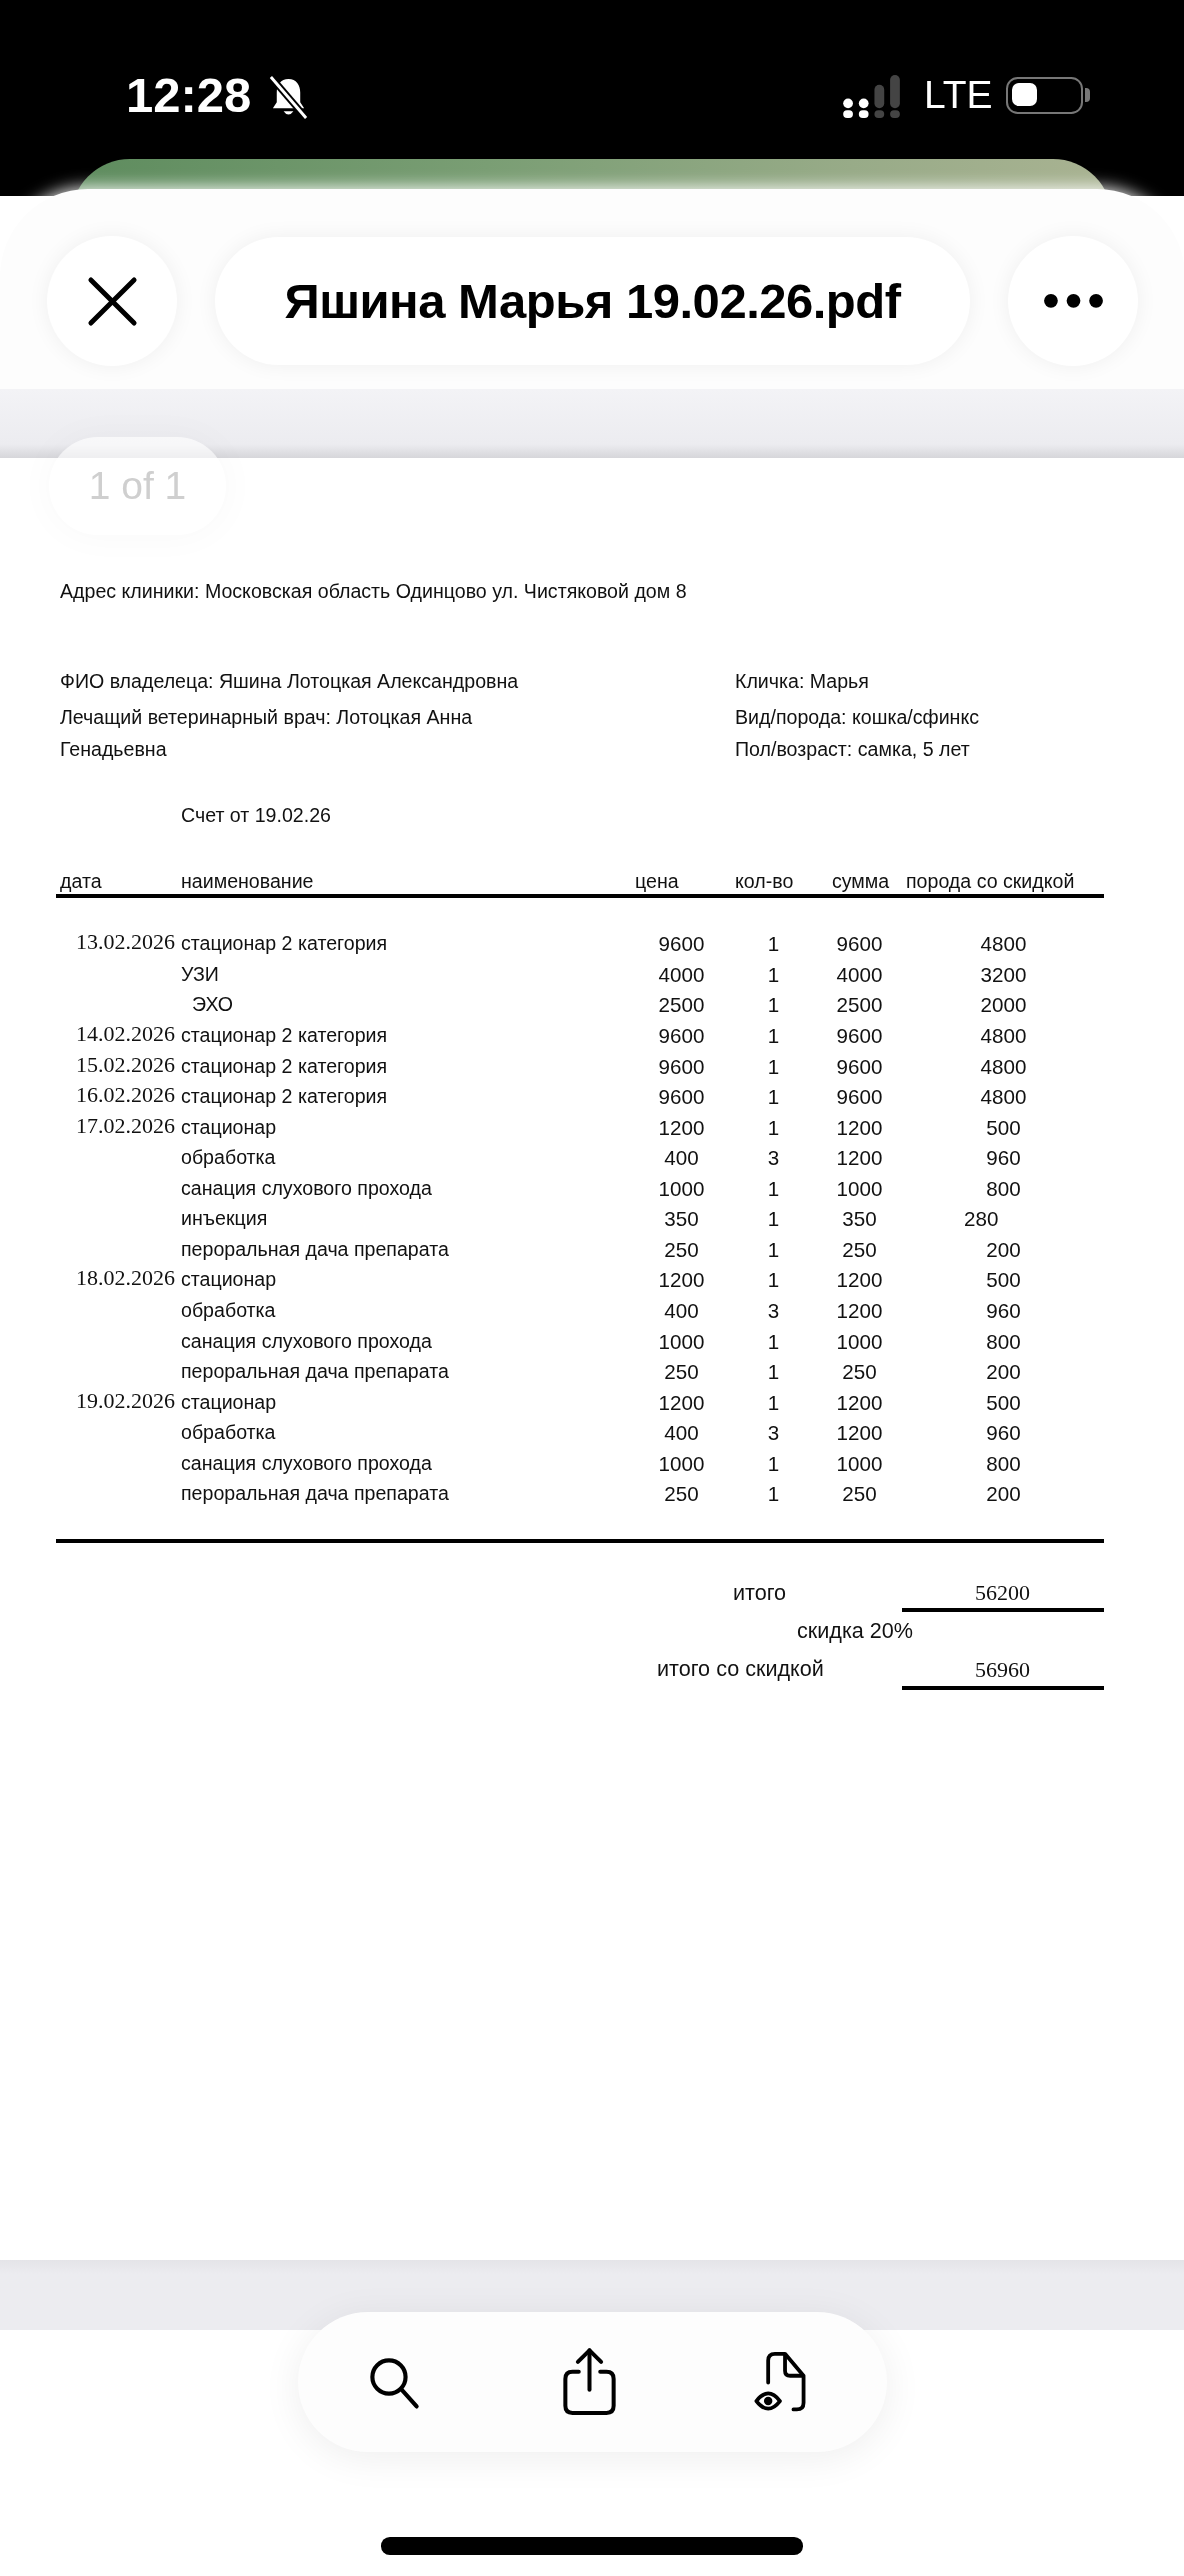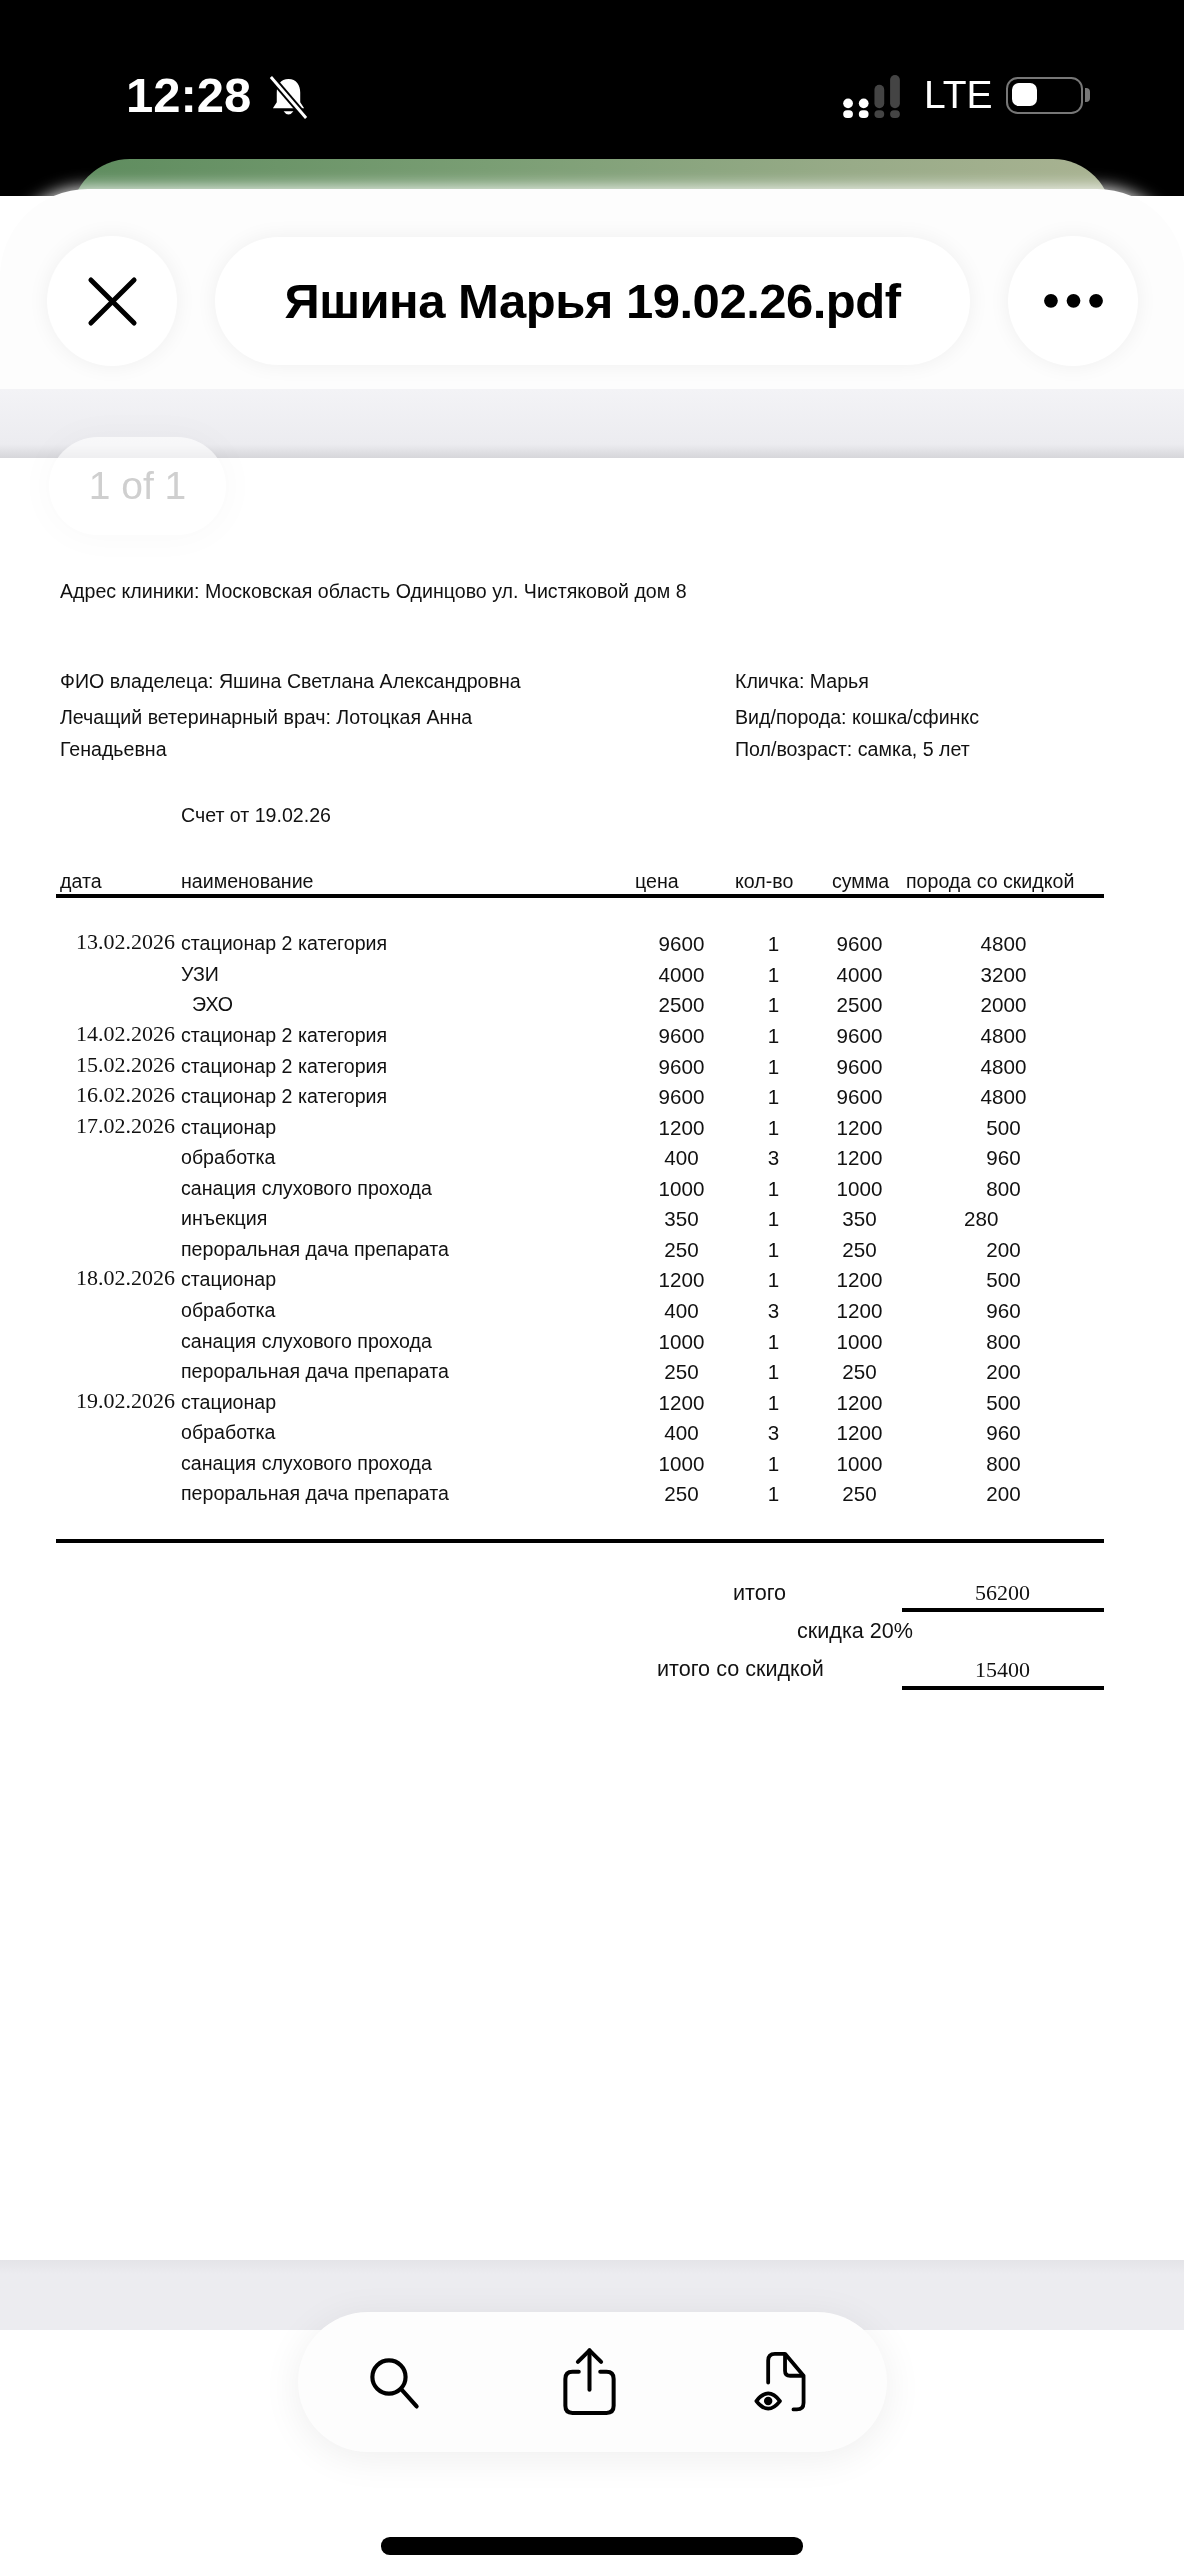--- a/index.html
+++ b/index.html
@@ -105,21 +105,21 @@
   </svg>
 </div>
 
 <div class="gray-band-top"></div>
 
 <div class="page"></div>
 
 <div class="doc">
   <span class="t" style="left:60px; top:582px;">Адрес клиники: Московская область Одинцово ул. Чистяковой дом 8</span>
 
-  <span class="t" style="left:60px; top:672px;">ФИО владелеца: Яшина Светлана Александровна</span>
+  <span class="t" style="left:60px; top:672px;">ФИО владелеца: Яшина Лотоцкая Александровна</span>
   <span class="t" style="left:60px; top:708px;">Лечащий ветеринарный врач: Лотоцкая Анна</span>
   <span class="t" style="left:60px; top:740px;">Генадьевна</span>
 
   <span class="t" style="left:735px; top:672px;">Кличка: Марья</span>
   <span class="t" style="left:735px; top:708px;">Вид/порода: кошка/сфинкс</span>
   <span class="t" style="left:735px; top:740px;">Пол/возраст: самка, 5 лет</span>
 
   <span class="t" style="left:181px; top:806px;">Счет от 19.02.26</span>
 
   <span class="t" style="left:60px; top:872px;">дата</span>
@@ -285,21 +285,21 @@
       </div>
     </div>
 
   <div class="rule" style="left:56px; top:1539px; width:1048px; height:3.9px;"></div>
 
   <span class="t" style="left:733px; top:1582px; font-size:21.6px;">итого</span>
   <span class="t t-sm" style="left:975px; top:1582px;">56200</span>
   <div class="rule" style="left:902px; top:1608px; width:202px; height:3.9px;"></div>
   <span class="t" style="left:797px; top:1620px; font-size:21.6px;">скидка 20%</span>
   <span class="t" style="left:657px; top:1658px; font-size:21.6px;">итого со скидкой</span>
-  <span class="t t-sm" style="left:975px; top:1659px;">15400</span>
+  <span class="t t-sm" style="left:975px; top:1659px;">56960</span>
   <div class="rule" style="left:902px; top:1686px; width:202px; height:3.9px;"></div>
 </div>
 
 <div class="page-indicator">
   <span>1 of 1</span>
 </div>
 
 <div class="gray-band-bottom"></div>
 <div class="bottom-area"></div>
 

